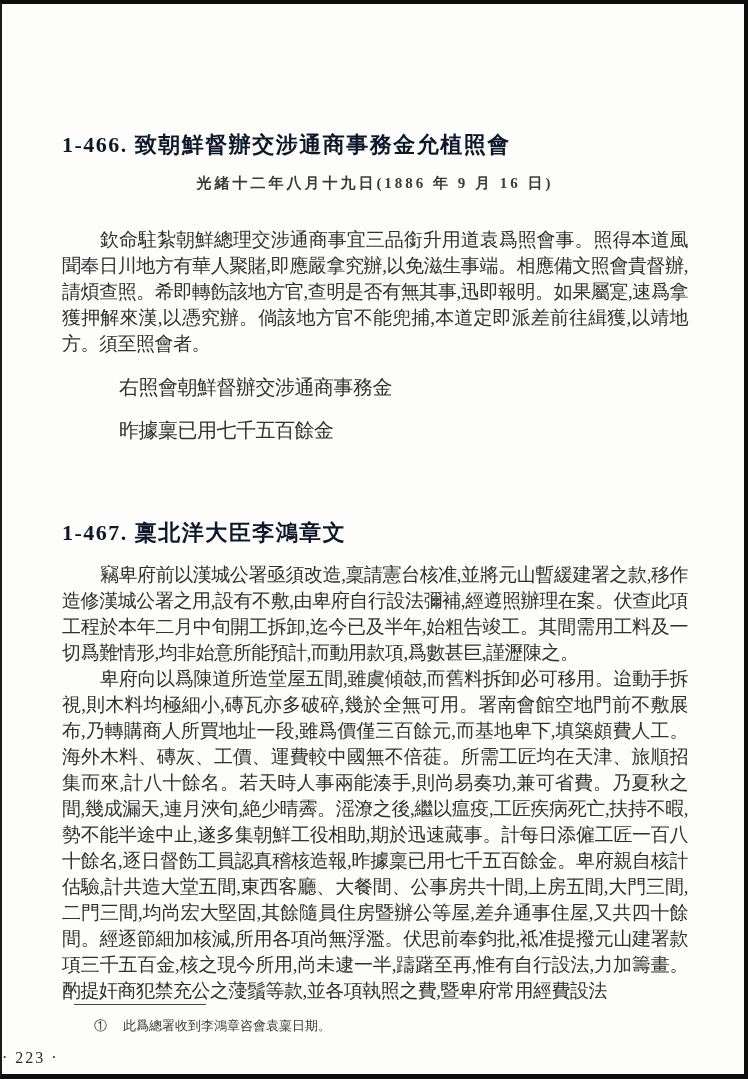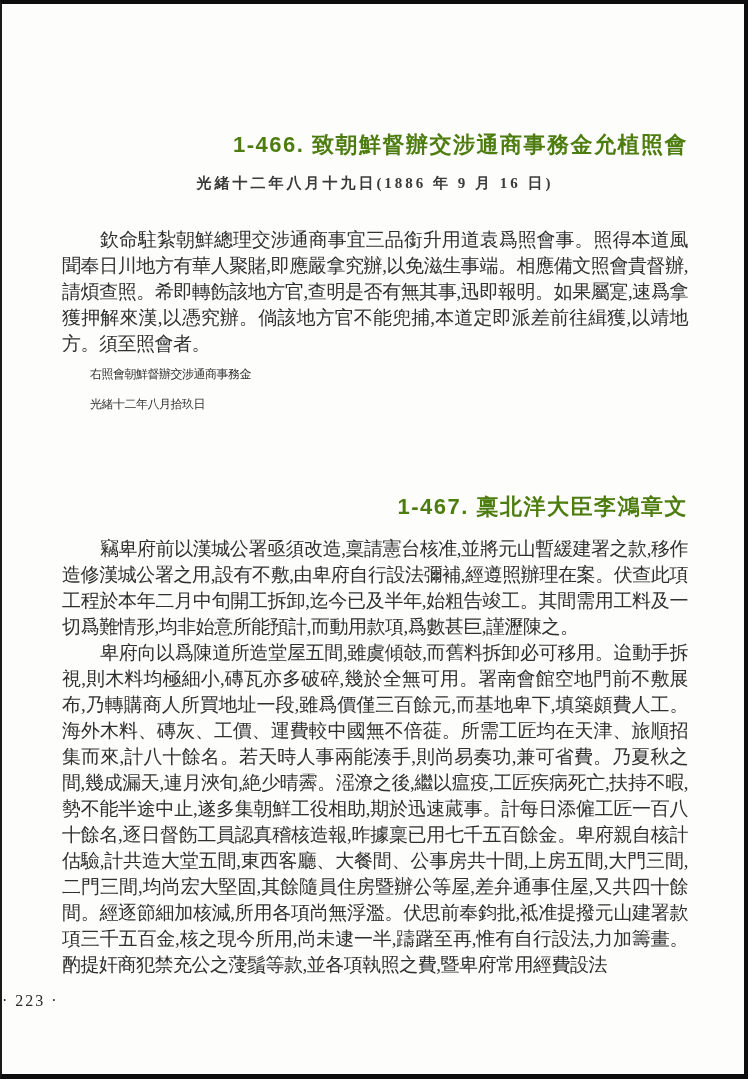--- a/index.html
+++ b/index.html
@@ -22,26 +22,26 @@
     border-left: 2px solid #1a1a1a;
     display: flex;
     flex-direction: column;
     overflow: hidden;
   }
   .content {
     padding: 126px 56px 0 60px;
   }
   .doc-title {
     margin: 0 0 14px 0;
-    text-align: right;
+    text-align: left;
     font-size: 22px;
     font-weight: bold;
     letter-spacing: 1.5px;
-    color: #4d7c0f;
-    font-family: Liberation Sans, sans-serif;
+    color: #0f172a;
+    font-family: Liberation Serif, serif;
   }
   .doc-title.second { margin-top: 75px; }
   .doc-date {
     text-align: center;
     font-size: 15px;
     letter-spacing: 3px;
     color: #3a3a3a;
     margin: 0 0 34px 0;
     font-weight: bold;
   }
@@ -53,22 +53,22 @@
   .body-par {
     margin: 0;
     font-size: 19px;
     line-height: 26px;
     letter-spacing: -0.5px;
     text-align: justify;
     text-indent: 2em;
     color: #303030;
   }
   .closing-line {
-    margin: 4px;
-    font-size: 12px;
+    margin: 17px;
+    font-size: 20px;
     line-height: 26px;
     letter-spacing: -0.5px;
     text-indent: 2em;
     color: #303030;
   }
   .footnote-area {
     margin-top: auto;
     padding: 0 56px 0 72px;
   }
   .footnote-rule {
@@ -99,27 +99,33 @@
 
 <div class="page">
 
   <div class="content">
 
     <section>
       <h1 class="doc-title">1-466. 致朝鮮督辦交涉通商事務金允植照會</h1>
       <div class="doc-date">光緒十二年八月十九日(1886 年 9 月 16 日)</div>
       <p class="body-par">欽命駐紮朝鮮總理交涉通商事宜三品銜升用道袁爲照會事。照得本道風聞奉日川地方有華人聚賭,即應嚴拿究辦,以免滋生事端。相應備文照會貴督辦,請煩查照。希即轉飭該地方官,查明是否有無其事,迅即報明。如果屬寔,速爲拿獲押解來漢,以憑究辦。倘該地方官不能兜捕,本道定即派差前往緝獲,以靖地方。須至照會者。</p>
       <p class="closing-line">右照會朝鮮督辦交涉通商事務金</p>
-      <p class="closing-line">光緒十二年八月拾玖日</p>
+      <p class="closing-line">昨據稟已用七千五百餘金</p>
     </section>
 
     <section>
       <h1 class="doc-title second">1-467. 稟北洋大臣李鴻章文</h1>
       <p class="body-par">竊卑府前以漢城公署亟須改造,稟請憲台核准,並將元山暫緩建署之款,移作造修漢城公署之用,設有不敷,由卑府自行設法彌補,經遵照辦理在案。伏查此項工程於本年二月中旬開工拆卸,迄今已及半年,始粗告竣工。其間需用工料及一切爲難情形,均非始意所能預計,而動用款項,爲數甚巨,謹瀝陳之。</p>
       <p class="body-par">卑府向以爲陳道所造堂屋五間,雖虞傾攲,而舊料拆卸必可移用。迨動手拆視,則木料均極細小,磚瓦亦多破碎,幾於全無可用。署南會館空地門前不敷展布,乃轉購商人所買地址一段,雖爲價僅三百餘元,而基地卑下,填築頗費人工。海外木料、磚灰、工價、運費較中國無不倍蓰。所需工匠均在天津、旅順招集而來,計八十餘名。若天時人事兩能湊手,則尚易奏功,兼可省費。乃夏秋之間,幾成漏天,連月浹旬,絶少晴霽。滛潦之後,繼以瘟疫,工匠疾病死亡,扶持不暇,勢不能半途中止,遂多集朝鮮工役相助,期於迅速蕆事。計每日添僱工匠一百八十餘名,逐日督飭工員認真稽核造報,昨據稟已用七千五百餘金。卑府親自核計估驗,計共造大堂五間,東西客廳、大餐間、公事房共十間,上房五間,大門三間,二門三間,均尚宏大堅固,其餘隨員住房暨辦公等屋,差弁通事住屋,又共四十餘間。經逐節細加核減,所用各項尚無浮濫。伏思前奉鈞批,祗准提撥元山建署款項三千五百金,核之現今所用,尚未逮一半,躊躇至再,惟有自行設法,力加籌畫。酌提奸商犯禁充公之薓鬚等款,並各項執照之費,暨卑府常用經費設法</p>
     </section>
 
   </div>
 
+  <div class="footnote-area">
+    <div class="footnote-rule"></div>
+    <div class="footnote-line">
+      <span class="fn-marker">①</span><span>此爲總署收到李鴻章咨會袁稟日期。</span>
+    </div>
+  </div>
 
   <div class="page-number">· 223 ·</div>
 
 </div>
 
 </body></html>

